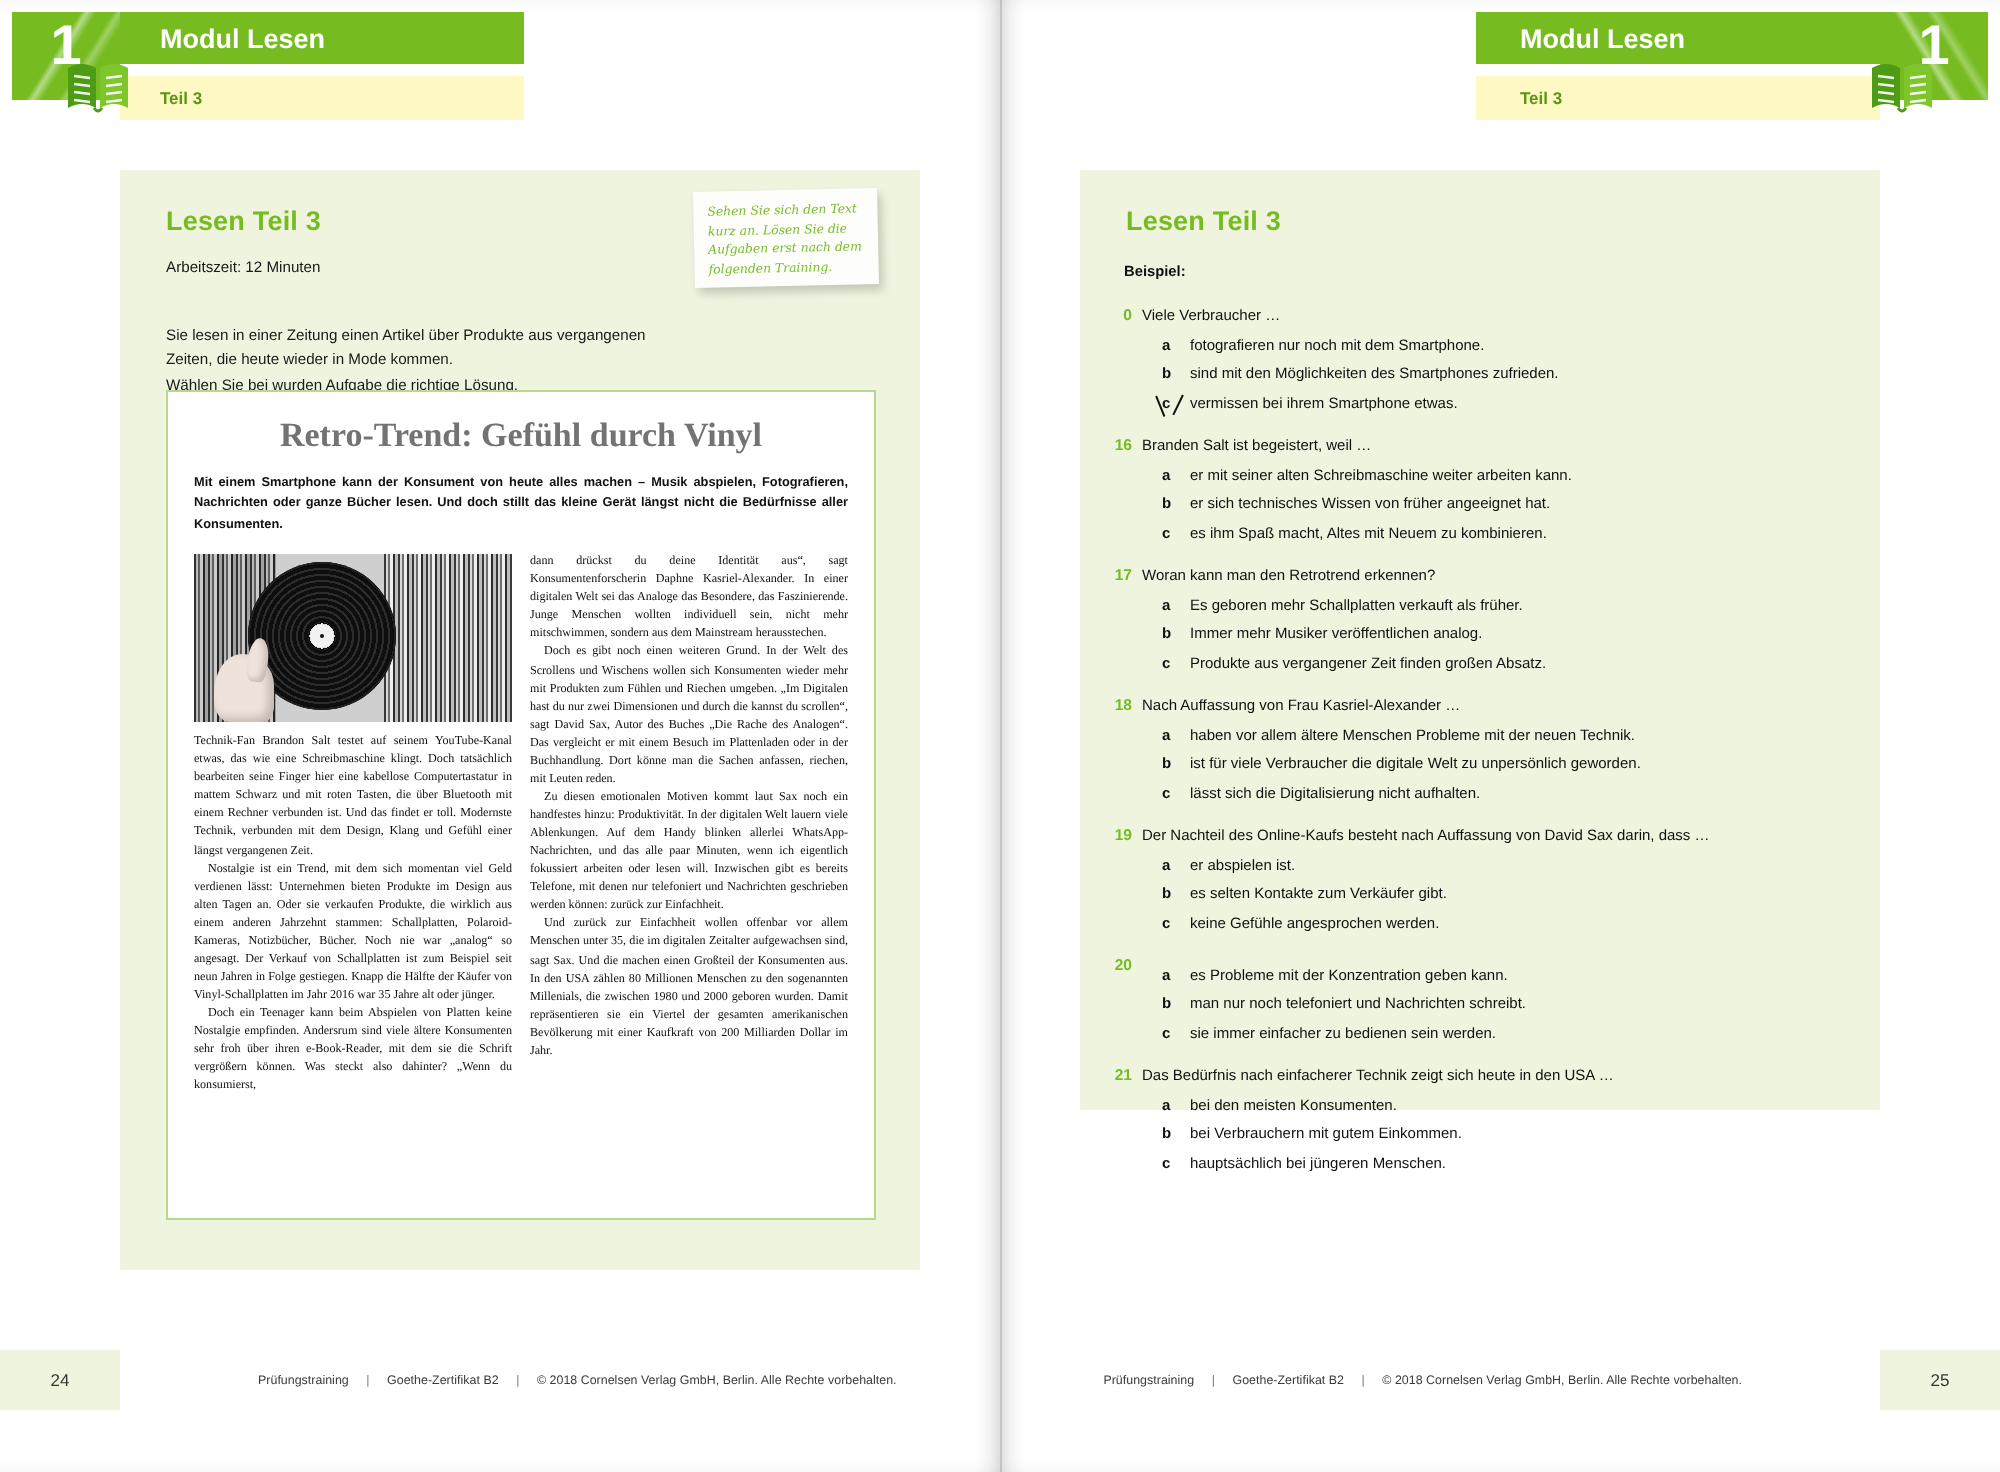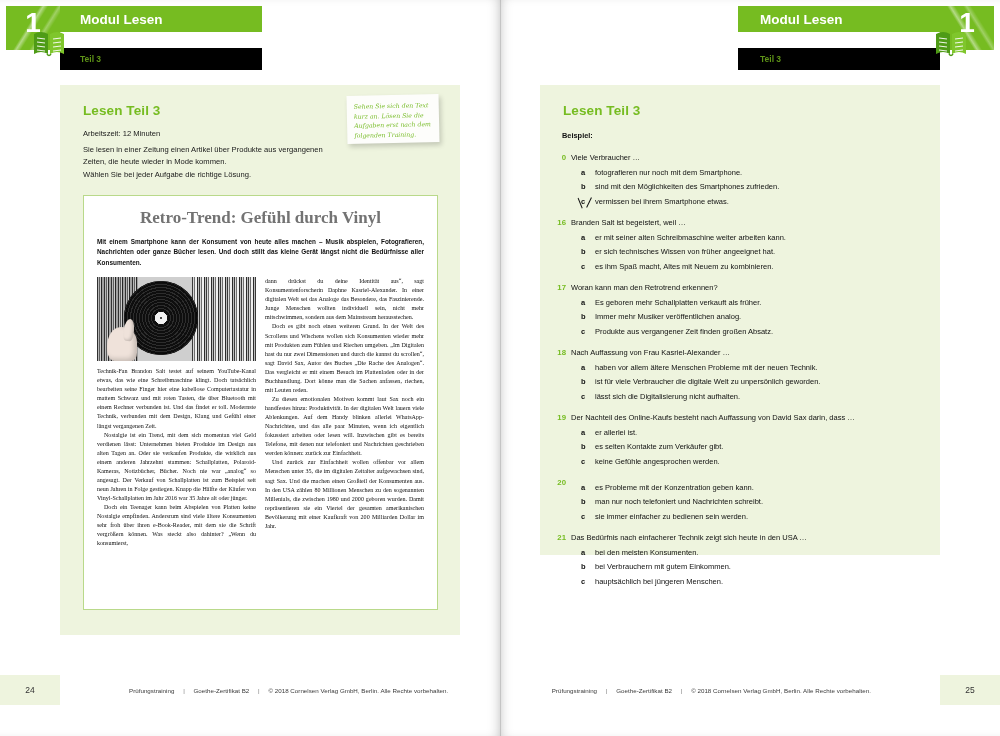--- a/index.html
+++ b/index.html
@@ -26,22 +26,22 @@
 
   
   .runhead { position: absolute; top: 6px; height: 52px; }
   .runhead .bar-top {
     position: absolute; top: 0; height: 26px;
     background: #76bc21; color: #fff;
     font-weight: bold; font-size: 13.5px;
     display: flex; align-items: center;
   }
   .runhead .bar-sub {
-    position: absolute; top: 42px; height: 22px;
-    background: #000000; color: #5e9417;
+    position: absolute; top: 32px; height: 22px;
+    background: #fef9c3; color: #5e9417;
     font-weight: bold; font-size: 8.5px;
     display: flex; align-items: center;
   }
   
   .rh-left { left: 0; width: 262px; }
   .rh-left .bar-top { left: 60px; right: 0; padding-left: 20px; }
   .rh-left .bar-sub { left: 60px; right: 0; padding-left: 20px; }
   .rh-left .chapnum {
     position: absolute; left: 6px; top: 0; width: 54px; height: 44px;
     background: #76bc21; color: #fff;
@@ -264,24 +264,24 @@
           <path d="M15 26 Q17 29 19 26" fill="none" stroke="#4e9b16" stroke-width="1.4"></path>
         </svg>
       </span>
     </div>
 
     <div class="panel panel-left">
       <div class="sec-title" style="position:absolute;left:23px;top:18px;">Lesen Teil 3</div>
 
       <div class="small-label" style="position:absolute;left:23px;top:44px;">Arbeitszeit: 12 Minuten</div>
 
-      <div class="intro" style="position:absolute;left:23px;top:59px;width:300px;">
+      <div class="intro" style="position:absolute;left:23px;top:77px;width:300px;">
         <div>Sie lesen in einer Zeitung einen Artikel über Produkte aus vergangenen</div>
         <div>Zeiten, die heute wieder in Mode kommen.</div>
-        <div>Wählen Sie bei jeder Aufgabe die richtige Lösung.</div>
+        <div>Wählen Sie bei wurden Aufgabe die richtige Lösung.</div>
       </div>
 
       <div class="sticky" style="left:287px;top:10px;">Sehen Sie sich den Text kurz an. Lösen Sie die Aufgaben erst nach dem folgenden Training.</div>
 
       <div class="article" style="left:23px;top:110px;width:355px;height:415px;">
 
         <div class="art-headline">Retro-Trend: Gefühl durch Vinyl</div>
 
         <div class="art-lead">Mit einem Smartphone kann der Konsument von heute alles machen – Musik abspielen, Fotografieren, Nachrichten oder ganze Bücher lesen. Und doch stillt das kleine Gerät längst nicht die Bedürfnisse aller Konsumenten.</div>
 
@@ -429,21 +429,21 @@
                 <div>lässt sich die Digitalisierung nicht aufhalten.</div>
               </div>
             </div>
           </div>
           <div class="qitem">
             <div class="qnum">19</div>
             <div class="qbody">
               <div class="qstem">Der Nachteil des Online-Kaufs besteht nach Auffassung von David Sax darin, dass …</div>
               <div class="opt">
                 <div class="optletter">a</div>
-                <div>er allerlei ist.</div>
+                <div>er abspielen ist.</div>
               </div>
               <div class="opt">
                 <div class="optletter">b</div>
                 <div>es selten Kontakte zum Verkäufer gibt.</div>
               </div>
               <div class="opt">
                 <div class="optletter">c</div>
                 <div>keine Gefühle angesprochen werden.</div>
               </div>
             </div>

